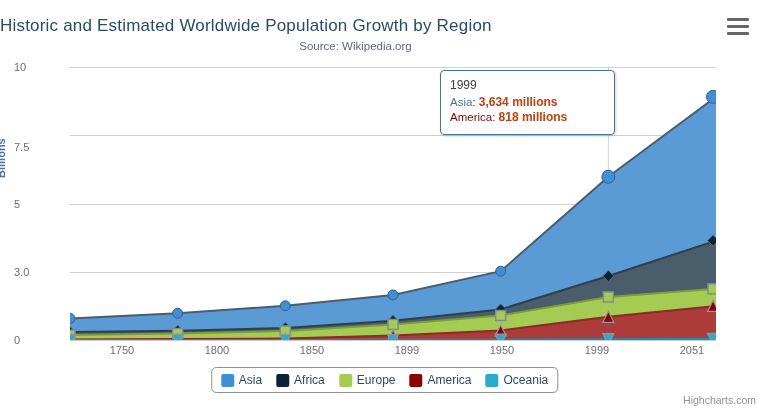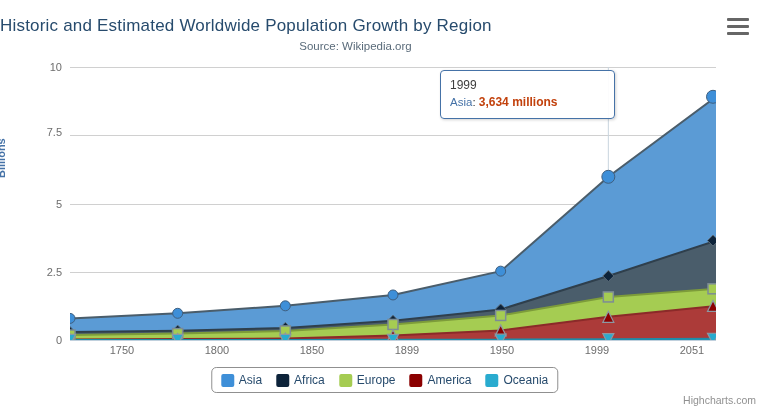--- a/index.html
+++ b/index.html
@@ -37,21 +37,21 @@
   .grid-line{
     position:absolute;left:0;width:646px;height:1px;background:#c0c0c0;opacity:.75;
   }
   .axis-line{
     position:absolute;left:0;width:646px;height:1px;background:#c0d0dd;
   }
   .svg-layer{position:absolute;left:0;top:0;width:646px;height:273px;}
 
   
   .ylabel{
-    position:absolute;text-align:right;width:48px;font-size:11px;color:#6d6d6d;
+    position:absolute;text-align:left;width:48px;font-size:11px;color:#6d6d6d;
     line-height:12px;
   }
   .ytitle{
     position:absolute;left:-5px;top:178px;font-size:11px;color:#4572a7;font-weight:bold;
     transform:rotate(-90deg);transform-origin:left top;white-space:nowrap;
   }
 
   
   .xlabel{
     position:absolute;top:344px;font-size:11px;color:#6d6d6d;text-align:center;
@@ -152,38 +152,39 @@
         <polygon points="107.66666666666667,278.4454 113.16666666666667,267.4454 102.16666666666667,267.4454" fill="#29ABCF" stroke="#8c99a3" stroke-width="1.2"></polygon>
         <polygon points="215.33333333333334,278.4454 220.83333333333334,267.4454 209.83333333333334,267.4454" fill="#29ABCF" stroke="#8c99a3" stroke-width="1.2"></polygon>
         <polygon points="323,278.3362 328.5,267.3362 317.5,267.3362" fill="#29ABCF" stroke="#8c99a3" stroke-width="1.2"></polygon>
         <polygon points="430.6666666666667,278.1451 436.1666666666667,267.1451 425.1666666666667,267.1451" fill="#29ABCF" stroke="#8c99a3" stroke-width="1.2"></polygon>
         <polygon points="538.3333333333334,277.681 543.8333333333334,266.681 532.8333333333334,266.681" fill="#29ABCF" stroke="#8c99a3" stroke-width="1.2"></polygon>
         <polygon points="643,277.2442 648.5,266.2442 637.5,266.2442" fill="#29ABCF" stroke="#8c99a3" stroke-width="1.2"></polygon>
       </svg>
   </div>
 
   <div class="ylabel" style="left:14px;top:61px;">10</div>
-  <div class="ylabel" style="left:14px;top:126px;">7.5</div>
+  <div class="ylabel" style="left:14px;top:141px;">7.5</div>
   <div class="ylabel" style="left:14px;top:198px;">5</div>
-  <div class="ylabel" style="left:14px;top:266px;">2.5</div>
+  <div class="ylabel" style="left:14px;top:266px;">3.0</div>
   <div class="ylabel" style="left:14px;top:334px;">0</div>
   <div class="ytitle">Billions</div>
 
   <div class="xlabel" style="left:92px;">1750</div>
   <div class="xlabel" style="left:187px;">1800</div>
   <div class="xlabel" style="left:282px;text-align:center;">1850</div>
   <div class="xlabel" style="left:377px;">1899</div>
   <div class="xlabel" style="left:472px;">1950</div>
   <div class="xlabel" style="left:567px;">1999</div>
   <div class="xlabel" style="left:662px;">2051</div>
 
   <div class="tooltip">
     <div class="tt-header">1999</div>
     <div id="tooltip-rows">
         <div class="tt-row"><span class="tt-name" style="color: rgb(69, 114, 167);">Asia</span><span style="color: rgb(51, 51, 51);">: </span><span class="tt-val">3,634 millions</span></div>
+        <div class="tt-row"><span class="tt-name" style="color: rgb(139, 0, 0);">America</span><span style="color: rgb(51, 51, 51);">: </span><span class="tt-val">818 millions</span></div>
       </div>
   </div>
 
   <div class="legend" id="legend">
       <div class="legend-item">
         <span class="swatch" style="background: rgb(62, 143, 216);"></span>
         <span class="legend-text">Asia</span>
       </div>
       <div class="legend-item">
         <span class="swatch" style="background: rgb(13, 35, 58);"></span>

